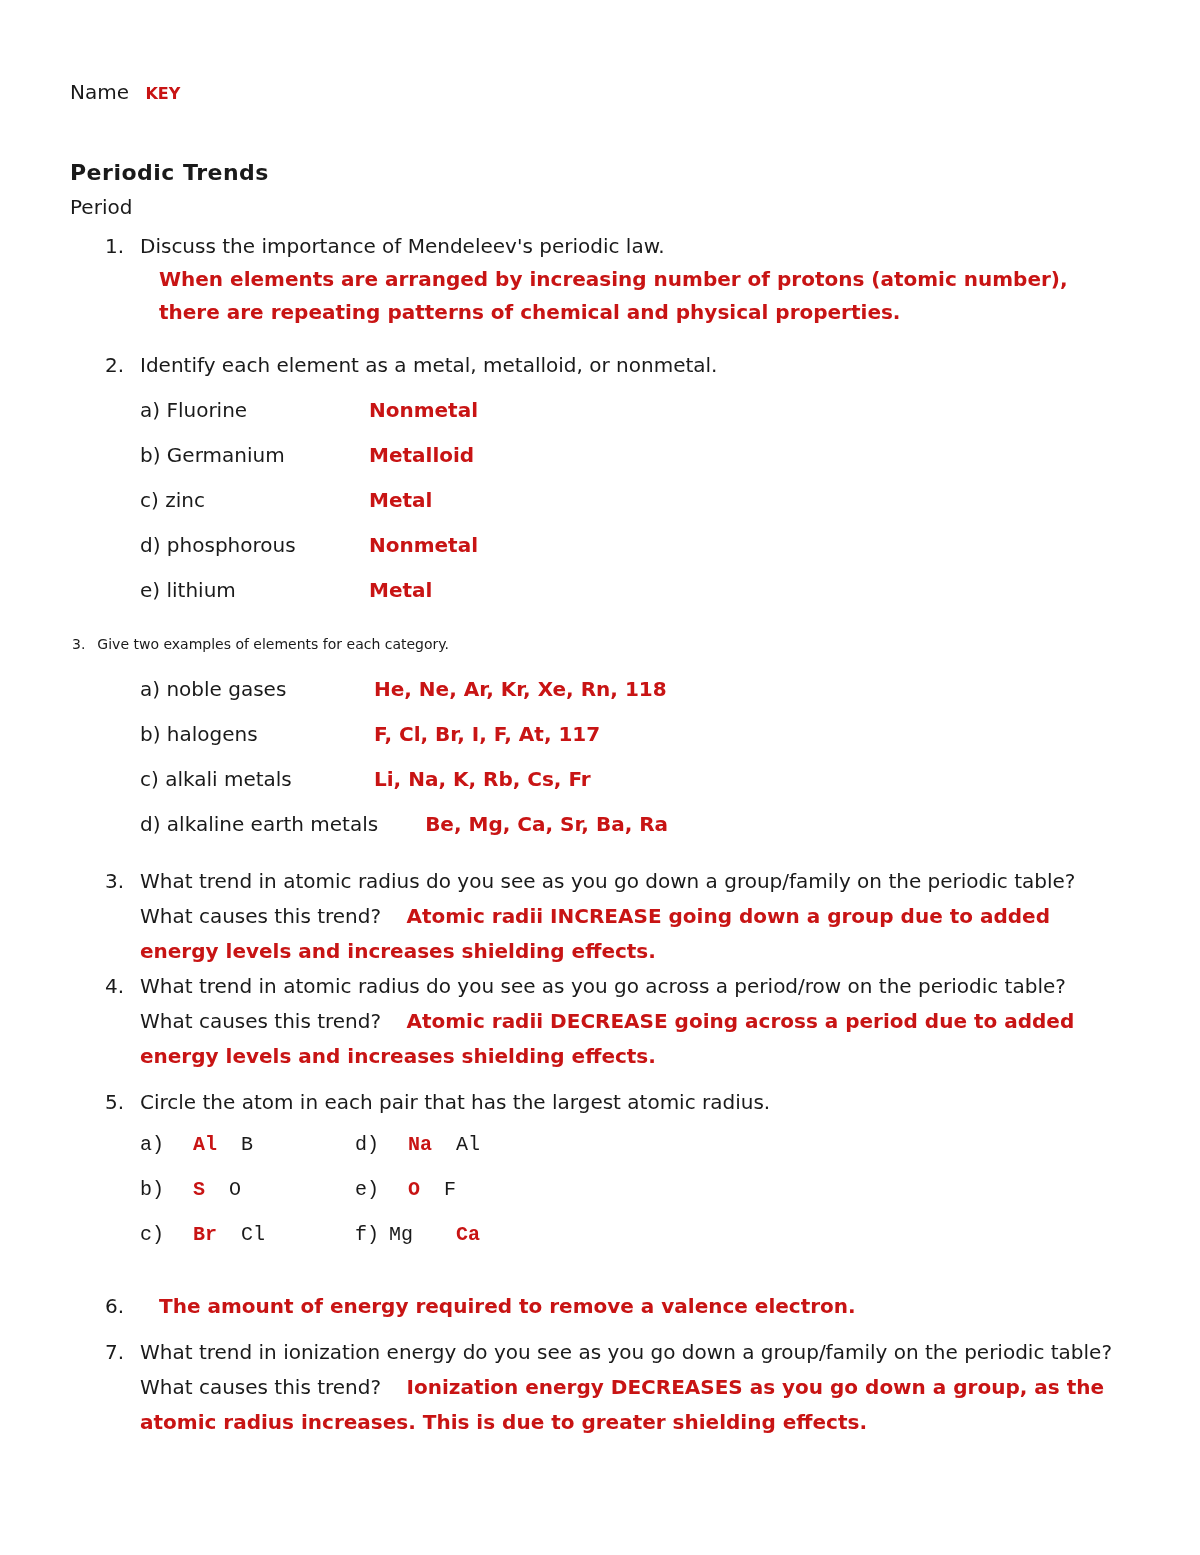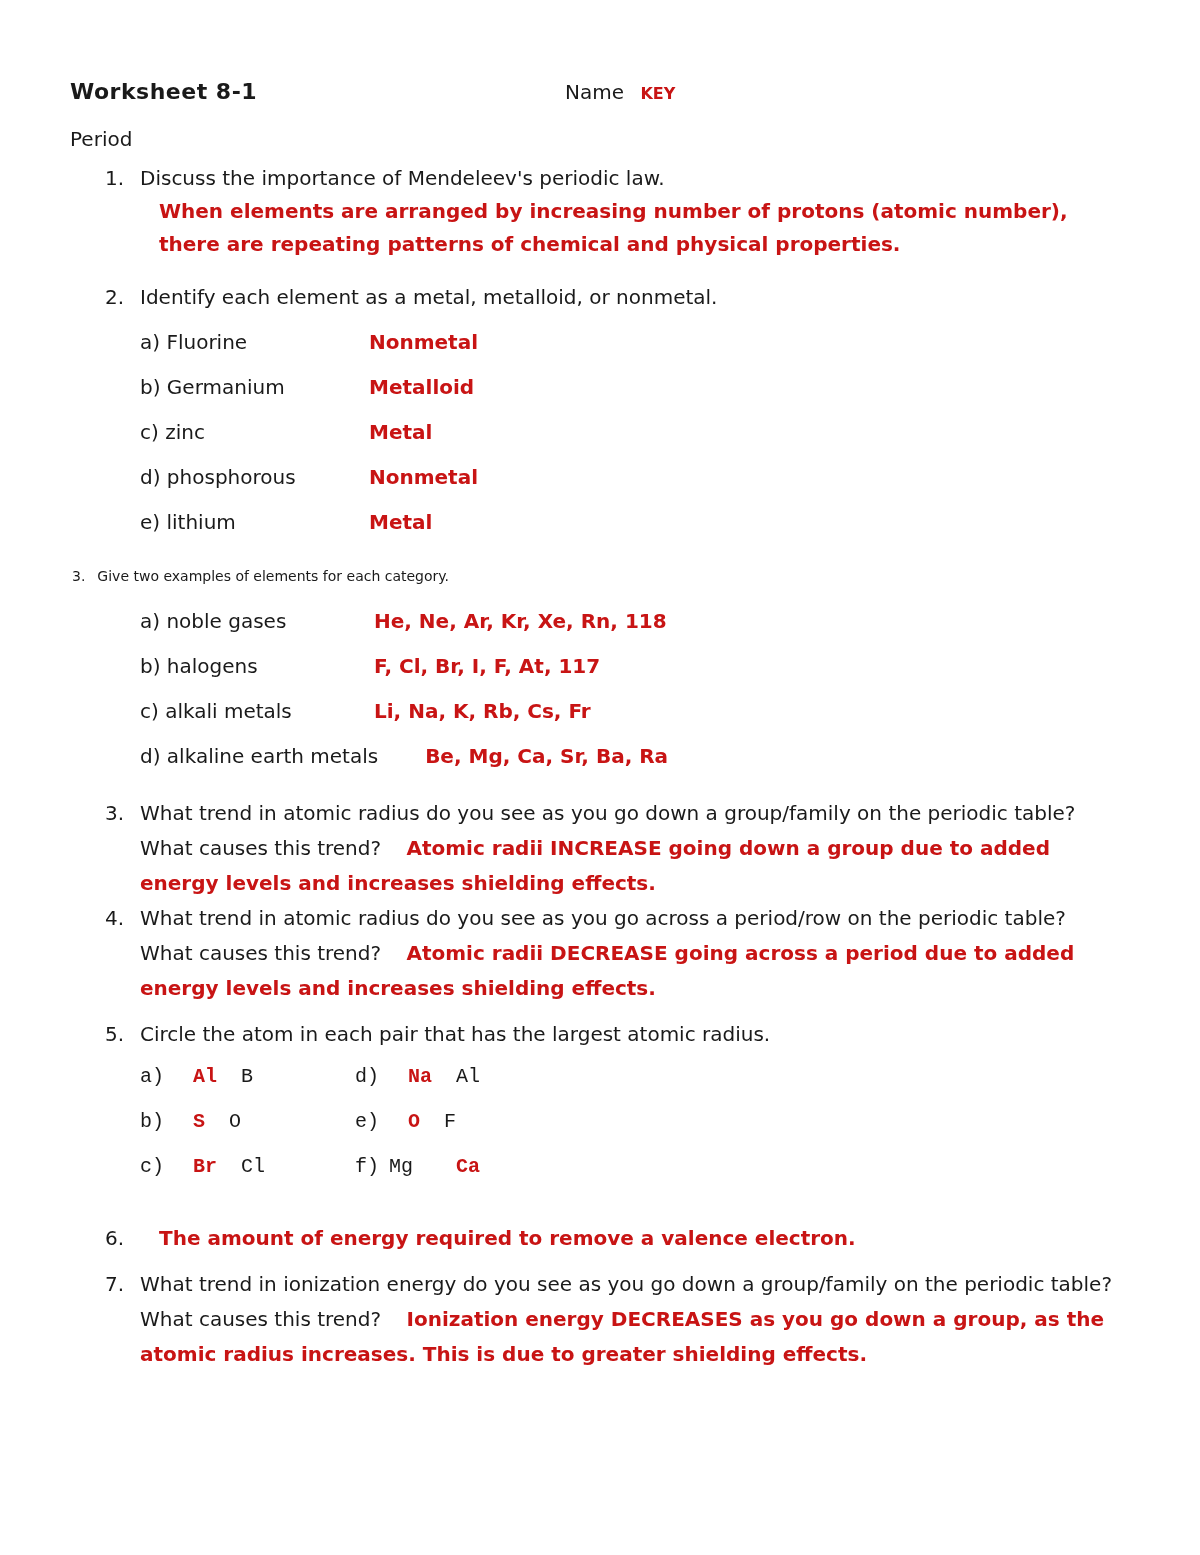--- a/index.html
+++ b/index.html
@@ -15,21 +15,21 @@
   .red { color: var(--red); font-weight: bold; margin-left: 19px; }
   .black { color: var(--ink); }
 
   
   .titlerow { display: flex; line-height: 28px; font-size: 22px; }
   .title { font-weight: bold; width: 495px; letter-spacing: 0.5px; }
   .namegroup { font-size: 20px; }
   .namegroup .key { margin-left: 10px; font-size: 16px; }
 
   .heading { margin-top: 50px; font-size: 22px; font-weight: bold; line-height: 30px; letter-spacing: 0.5px; }
-  .period { margin-top: 18px; font-size: 20px; line-height: 26px; }
+  .period { margin-top: 6px; font-size: 20px; line-height: 26px; }
 
   
   .q { display: flex; margin-left: 35px; font-size: 20px; line-height: 33px; }
   .qnum { width: 35px; flex: none; }
   .qbody { flex: 1; }
   .wrap { line-height: 35px; }
 
   
   .qflush { margin-left: 2px; font-size: 14px; line-height: 33px; }
   .qflush .qnum-inline { margin-right: 12px; }
@@ -56,27 +56,27 @@
   .s5 { margin-top: 12px; }
   .s6 { margin-top: 24px; }
   .s7 { margin-top: 12px; }
 </style>
 </head>
 <body>
 
 <div class="page">
 
   <div class="titlerow">
-    <span class="title">Worksheet 8-1</span>
     <span class="namegroup">
       <span>Name</span>
       <span class="red key">KEY</span>
     </span>
   </div>
 
+  <div class="heading">Periodic Trends</div>
   <div class="period">Period</div>
 
   <div class="q s1">
     <span class="qnum">1.</span>
     <div class="qbody">
       <div>Discuss the importance of Mendeleev's periodic law.</div>
       <div class="red">When elements are arranged by increasing number of protons (atomic number), there are repeating patterns of chemical and physical properties.</div>
     </div>
   </div>
 

